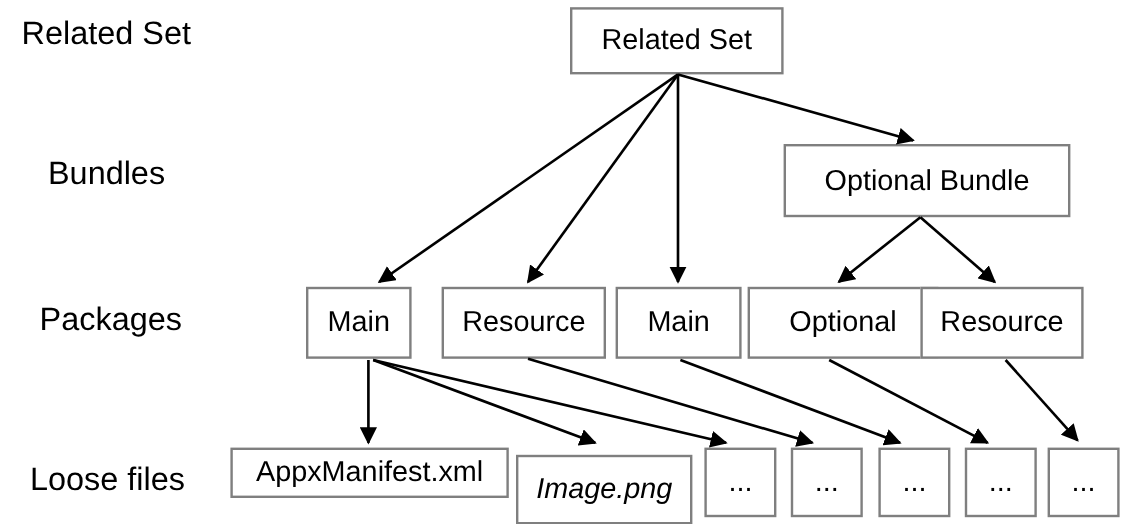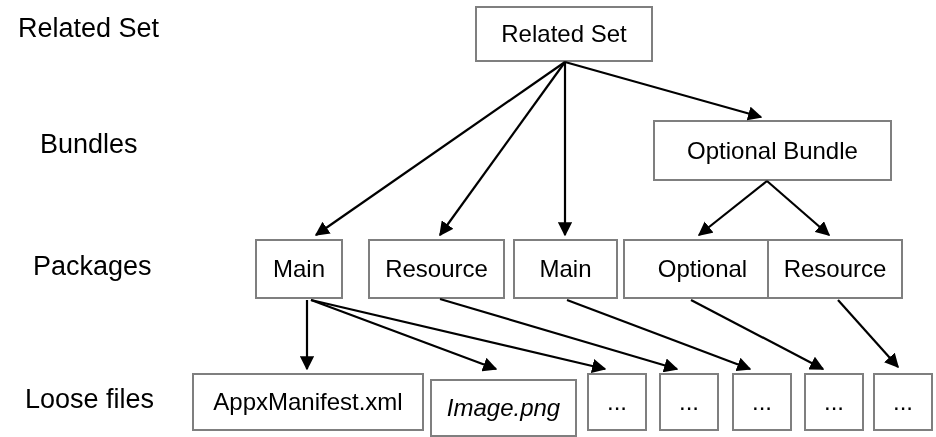--- a/index.html
+++ b/index.html
@@ -60,21 +60,21 @@
 
   <div class="box" style="left:475px; top:6px;   width:178px; height:56px;">Related Set</div>
   <div class="box" style="left:653px; top:120px; width:239px; height:61px;">Optional Bundle</div>
 
   <div class="box" style="left:255px; top:239px; width:88px; height:60px;">Main</div>
   <div class="box" style="left:368px; top:239px; width:137px; height:60px;">Resource</div>
   <div class="box" style="left:513px; top:239px; width:105px; height:60px;">Main</div>
   <div class="box" style="left:623px; top:239px; width:159px; height:60px;">Optional</div>
   <div class="box" style="left:767px; top:239px; width:136px; height:60px;">Resource</div>
 
-  <div class="box" style="left:192px; top:373px; width:232px; height:58px;">AppxManifest.xml</div>
+  <div class="box" style="left:192px; top:373px; width:232px; height:42px;">AppxManifest.xml</div>
   <div class="box" style="left:430px; top:379px; width:147px; height:58px;font-style:italic;">Image.png</div>
   <div class="box" style="left:587px; top:373px; width:60px;  height:58px;">...</div>
   <div class="box" style="left:659px; top:373px; width:60px;  height:58px;">...</div>
   <div class="box" style="left:732px; top:373px; width:60px;  height:58px;">...</div>
   <div class="box" style="left:804px; top:373px; width:60px;  height:58px;">...</div>
   <div class="box" style="left:873px; top:373px; width:60px;  height:58px;">...</div>
 
   <svg id="arrows" viewBox="0 0 936 437" xmlns="http://www.w3.org/2000/svg">
     <defs>
       <marker id="ah" viewBox="0 0 10 10" refX="9" refY="5" markerWidth="6.5" markerHeight="6.5" orient="auto-start-reverse">

